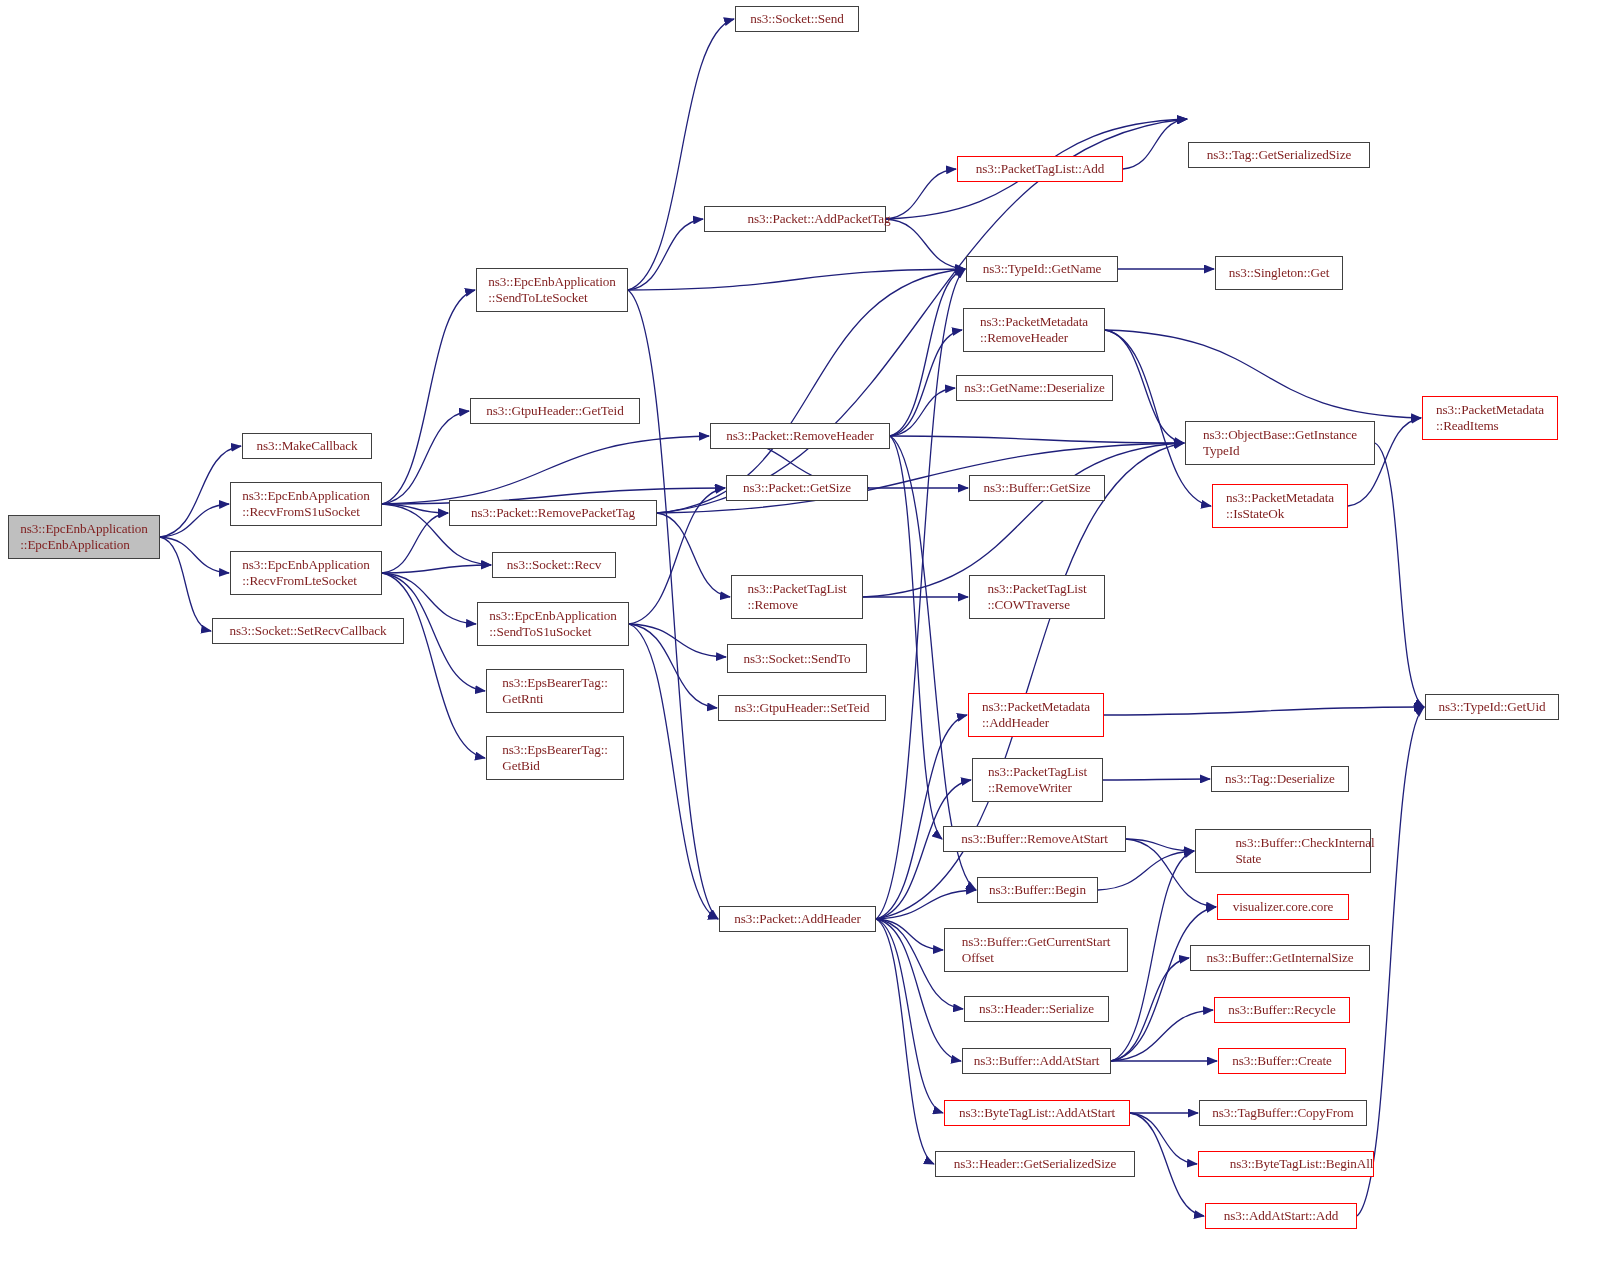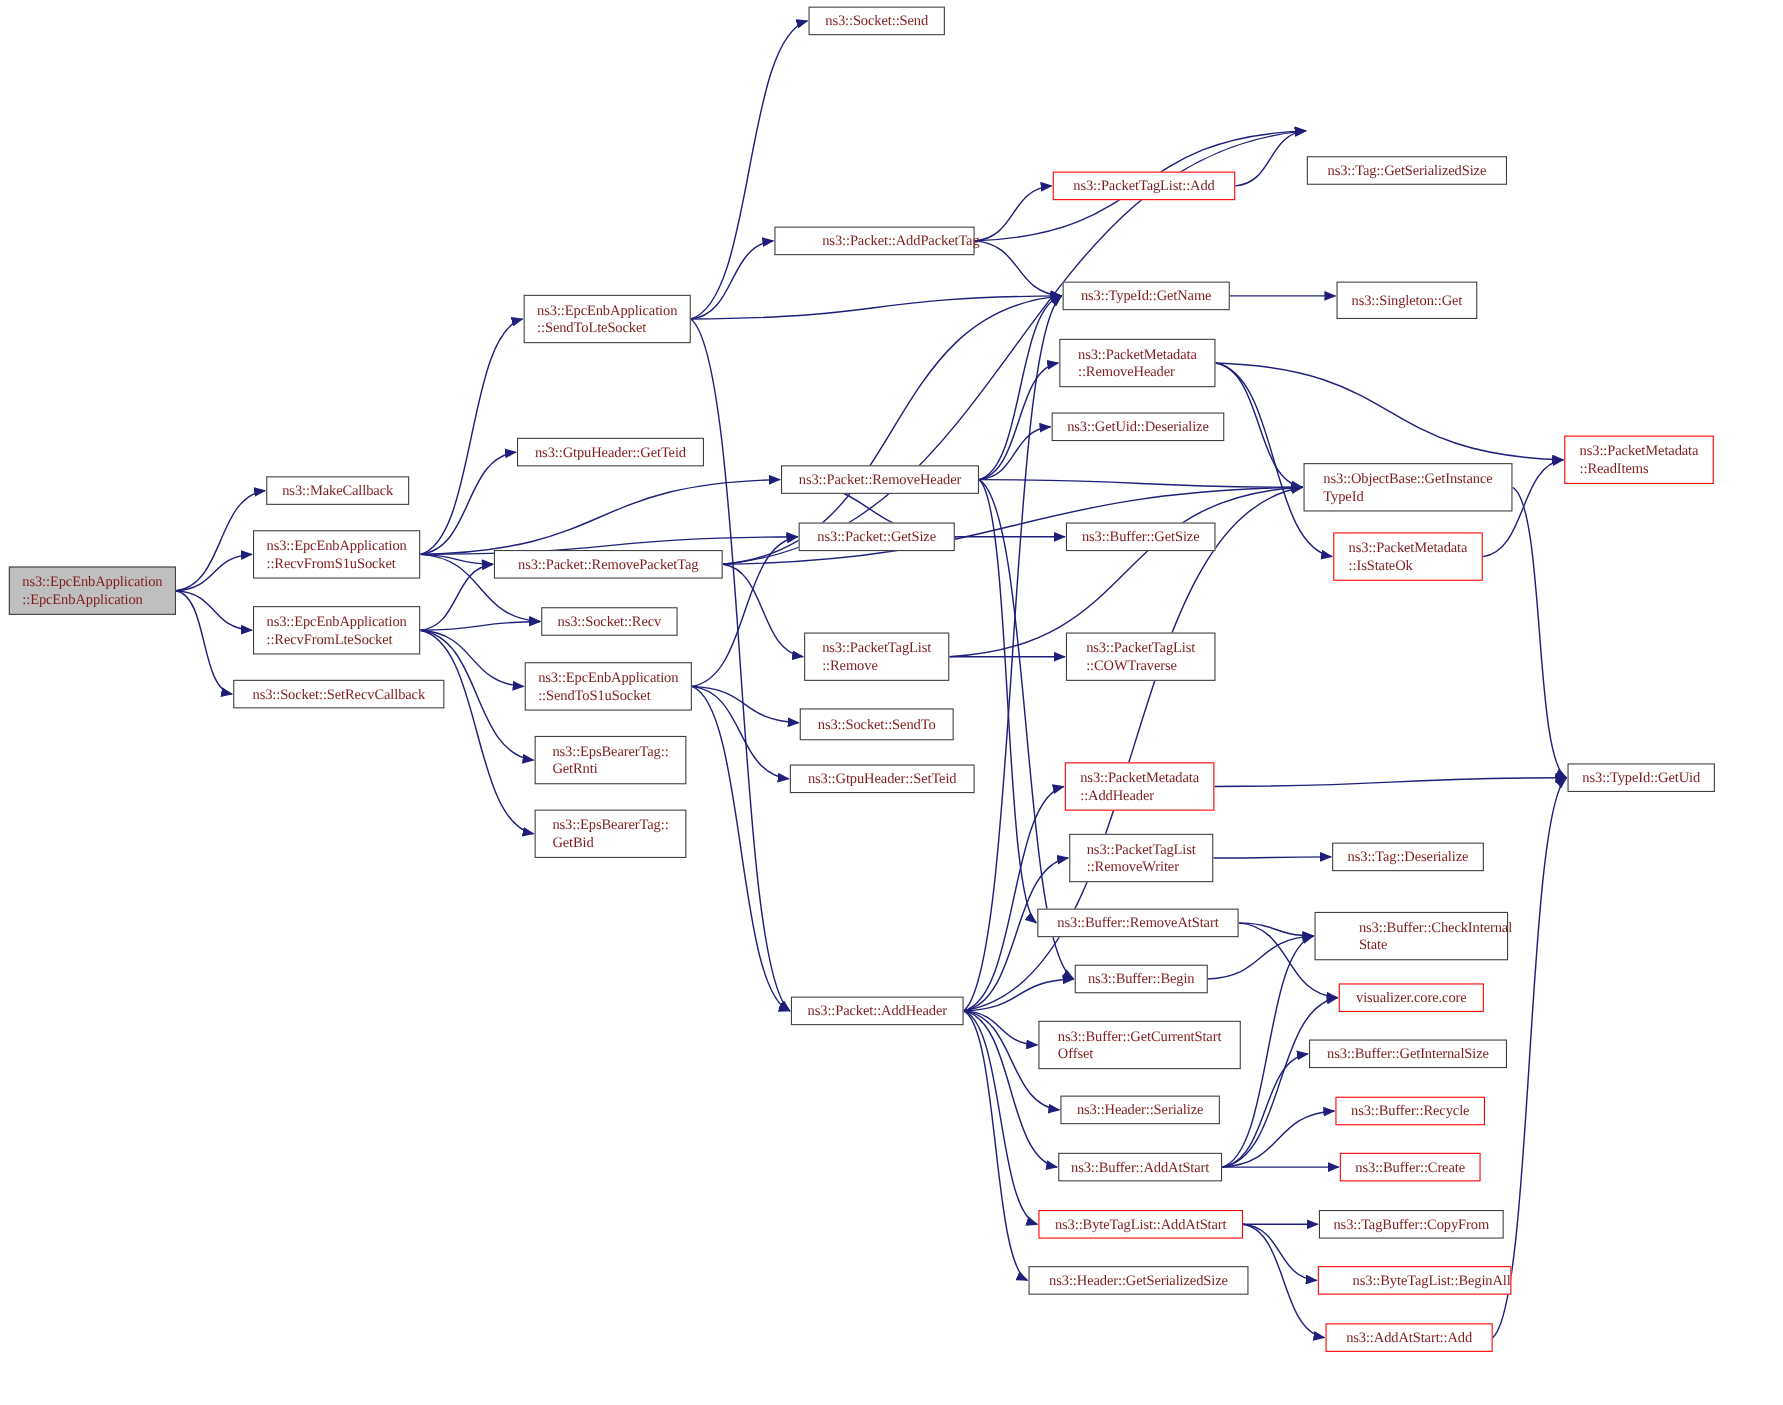--- a/index.html
+++ b/index.html
@@ -157,21 +157,21 @@
       <div class="gnode" style="left: 726px; top: 475px; width: 142px; height: 26px;"><span class="lbl">ns3::Packet::GetSize</span></div>
       <div class="gnode" style="left: 731px; top: 575px; width: 132px; height: 44px;"><span class="lbl">ns3::PacketTagList
 ::Remove</span></div>
       <div class="gnode" style="left: 727px; top: 644px; width: 140px; height: 29px;"><span class="lbl">ns3::Socket::SendTo</span></div>
       <div class="gnode" style="left: 718px; top: 695px; width: 168px; height: 26px;"><span class="lbl">ns3::GtpuHeader::SetTeid</span></div>
       <div class="gnode" style="left: 719px; top: 906px; width: 157px; height: 26px;"><span class="lbl">ns3::Packet::AddHeader</span></div>
       <div class="gnode red" style="left: 957px; top: 156px; width: 166px; height: 26px;"><span class="lbl">ns3::PacketTagList::Add</span></div>
       <div class="gnode" style="left: 966px; top: 256px; width: 152px; height: 26px;"><span class="lbl">ns3::TypeId::GetName</span></div>
       <div class="gnode" style="left: 963px; top: 308px; width: 142px; height: 44px;"><span class="lbl">ns3::PacketMetadata
 ::RemoveHeader</span></div>
-      <div class="gnode" style="left: 956px; top: 375px; width: 157px; height: 26px;"><span class="lbl">ns3::GetUid::Deserialize</span></div>
+      <div class="gnode" style="left: 956px; top: 375px; width: 157px; height: 26px;"><span class="lbl">ns3::GetName::Deserialize</span></div>
       <div class="gnode" style="left: 969px; top: 475px; width: 136px; height: 26px;"><span class="lbl">ns3::Buffer::GetSize</span></div>
       <div class="gnode" style="left: 969px; top: 575px; width: 136px; height: 44px;"><span class="lbl">ns3::PacketTagList
 ::COWTraverse</span></div>
       <div class="gnode red" style="left: 968px; top: 693px; width: 136px; height: 44px;"><span class="lbl">ns3::PacketMetadata
 ::AddHeader</span></div>
       <div class="gnode" style="left: 972px; top: 758px; width: 131px; height: 44px;"><span class="lbl">ns3::PacketTagList
 ::RemoveWriter</span></div>
       <div class="gnode" style="left: 943px; top: 826px; width: 183px; height: 26px;"><span class="lbl">ns3::Buffer::RemoveAtStart</span></div>
       <div class="gnode" style="left: 977px; top: 877px; width: 121px; height: 26px;"><span class="lbl">ns3::Buffer::Begin</span></div>
       <div class="gnode" style="left: 944px; top: 928px; width: 184px; height: 44px;"><span class="lbl">ns3::Buffer::GetCurrentStart

